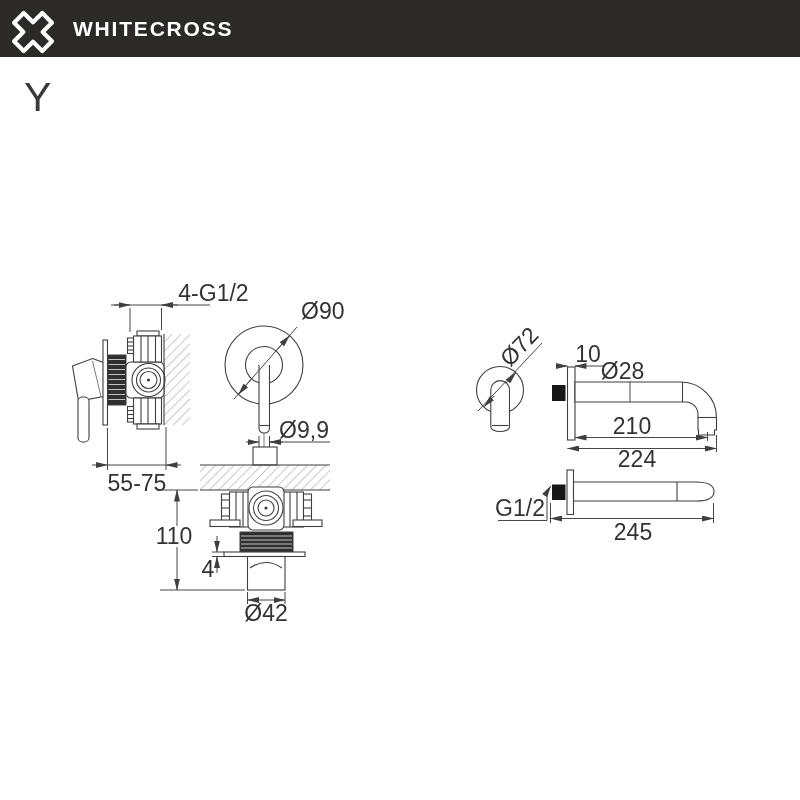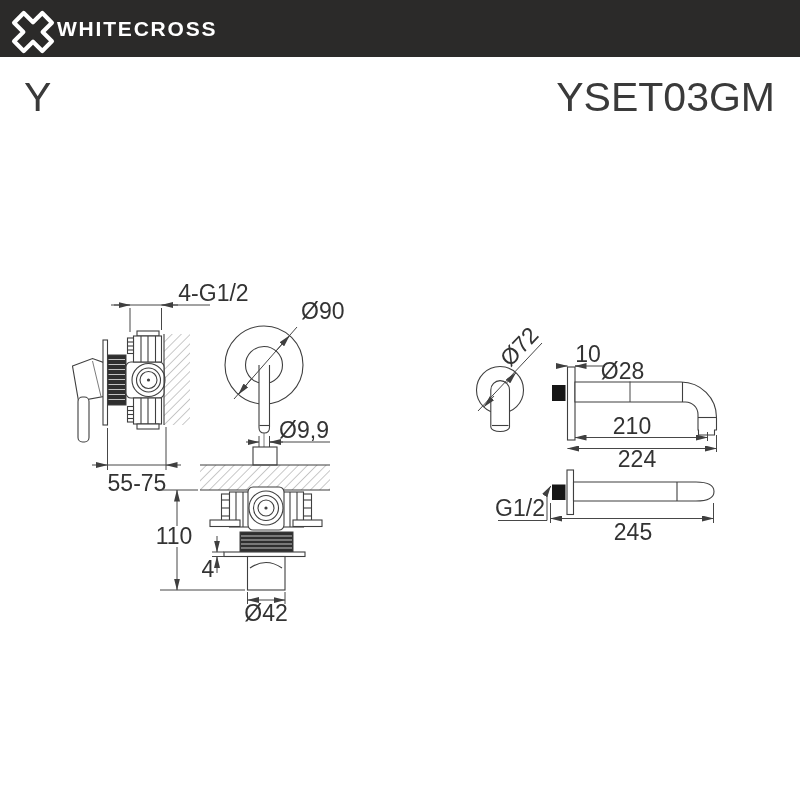--- a/index.html
+++ b/index.html
@@ -1,21 +1,21 @@
 <!DOCTYPE html>
 <html><head>
 <meta charset="utf-8">
 <style>
   html,body{margin:0;padding:0;background:#ffffff;}
   .page{position:relative;width:800px;height:800px;background:#fff;overflow:hidden;
         font-family:"Liberation Sans",sans-serif;}
   header{position:absolute;top:0;left:0;width:800px;height:57px;background:#2B2A29;
          display:flex;align-items:center;}
   .logo{margin-left:11px;flex:0 0 auto;}
-  .brand{color:#ffffff;font-size:21px;font-weight:bold;letter-spacing:1.8px;margin-left:0;}
+  .brand{color:#ffffff;font-size:21px;font-weight:bold;letter-spacing:1.8px;margin-left:16px;}
   .title-row{position:absolute;top:74px;left:0;width:800px;height:40px;}
   .series{position:absolute;left:24px;top:0;font-size:41px;color:#3a3a3a;}
   .model{position:absolute;right:25px;top:0;font-size:41px;color:#3a3a3a;}
   svg.drawing{position:absolute;top:0;left:0;}
   svg text.dim{font-family:"Liberation Sans",sans-serif;font-size:23px;fill:#333333;}
   .outl{fill:#ffffff;stroke:#3f3f3f;stroke-width:1.1;}
   .ln{fill:none;stroke:#3f3f3f;stroke-width:1.1;}
   .dark{fill:#2f2f2f;stroke:#3f3f3f;stroke-width:1;}
   .stripe{stroke:#d4d4d4;stroke-width:0.9;}
   .dimln{fill:none;stroke:#474747;stroke-width:1;}
@@ -28,21 +28,20 @@
 
   <header>
     <svg class="logo" width="46" height="50" viewBox="0 0 46 50">
       <path d="M -6.5,-19 H 6.5 V -6.5 H 19 V 6.5 H 6.5 V 19 H -6.5 V 6.5 H -19 V -6.5 H -6.5 Z" transform="translate(22,28) rotate(45) scale(1.05)" fill="none" stroke="#ffffff" stroke-width="4" stroke-linejoin="round"></path>
     </svg>
     <span class="brand">WHITECROSS</span>
   </header>
 
   <div class="title-row">
     <div class="series">Y</div>
-    <div class="model">YSET03GM</div>
   </div>
 
   <svg class="drawing" width="800" height="800" viewBox="0 0 800 800">
     <defs>
       <marker id="arr" viewBox="0 0 12 6" refX="11.5" refY="3" markerWidth="12" markerHeight="6" orient="auto-start-reverse" markerUnits="userSpaceOnUse">
         <path d="M0,0 L12,3 L0,6 Z" fill="#3f3f3f"></path>
       </marker>
       <pattern id="hatch" width="6.5" height="6.5" patternUnits="userSpaceOnUse" patternTransform="rotate(45)">
         <line x1="0" y1="0" x2="0" y2="6.5" stroke="#919191" stroke-width="1"></line>
       </pattern>

